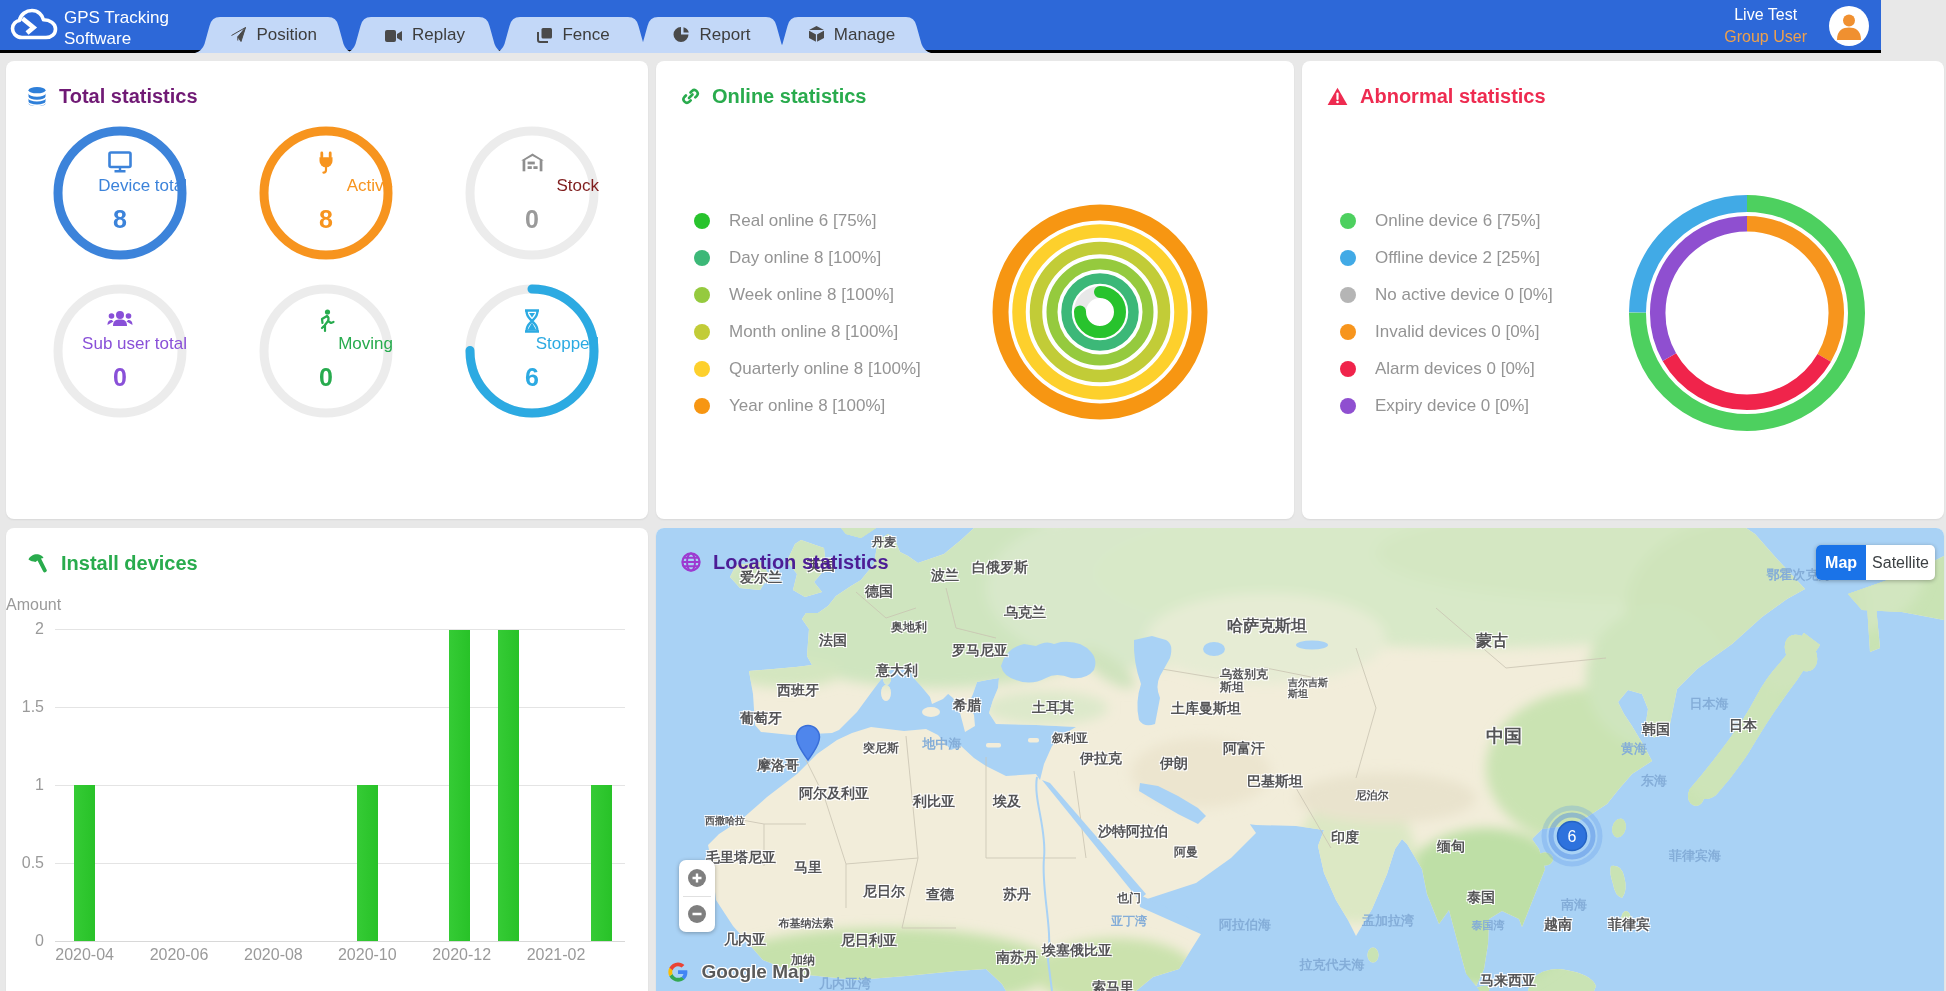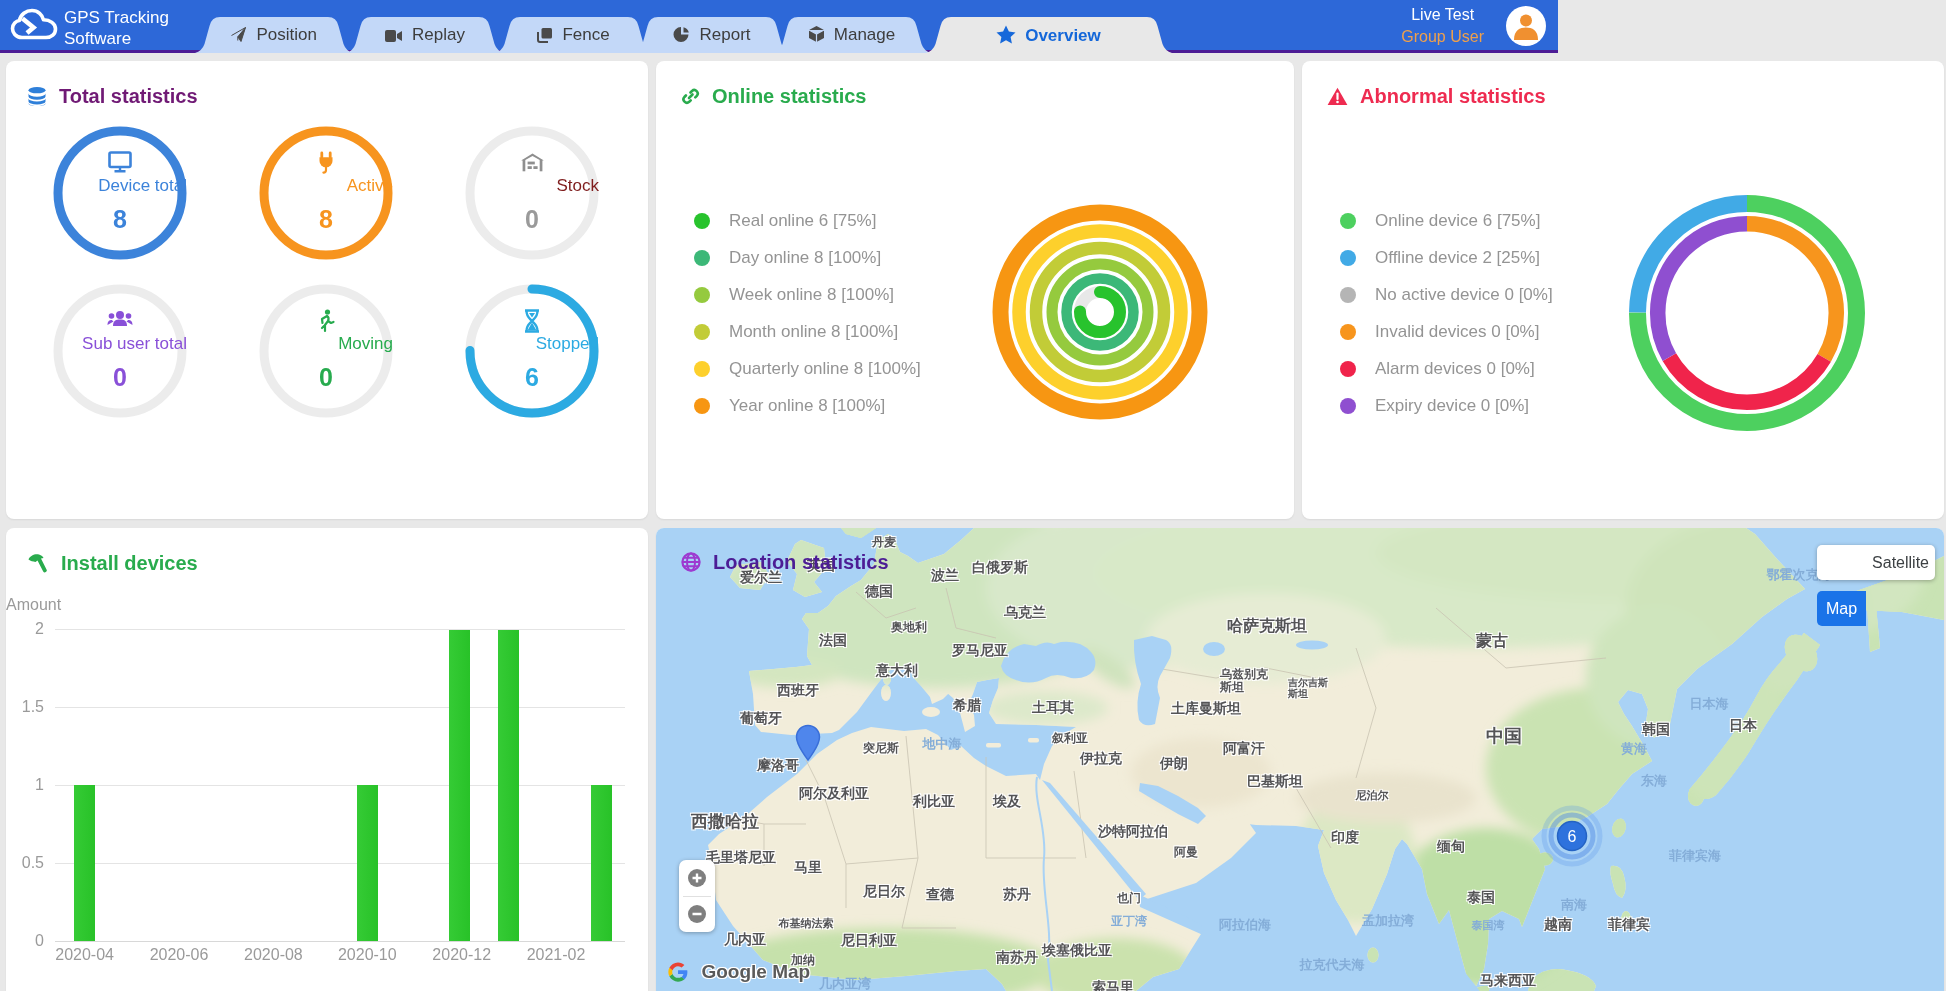--- a/index.html
+++ b/index.html
@@ -1,19 +1,19 @@
 <!DOCTYPE html>
 <html><head>
 <meta charset="utf-8">
 <style>
 * { margin:0; padding:0; box-sizing:border-box; }
 html,body { width:1946px; height:991px; overflow:hidden; background:#e8e8e8;
   font-family:"Liberation Sans", sans-serif; }
-#hdr { position:absolute; left:0; top:0; width:1558px; height:53px;
-  background:#2d68d8; border-bottom:3px solid #4c1d95; }
+#hdr { position:absolute; left:0; top:0; width:1881px; height:53px;
+  background:#2d68d8; border-bottom:3px solid #000000; }
 #logo { position:absolute; left:10px; top:5px; }
 #logotxt { position:absolute; left:64px; top:7px; color:#fff; font-size:17px; line-height:21px; }
 .tab { position:absolute; top:17px; height:36px; }
 .tab svg.bg { position:absolute; left:0; top:0; }
 .tab .lbl { position:absolute; width:100%; top:8px; text-align:center; font-size:17px; color:#3d3d3d; }
 .tab .lbl svg { vertical-align:-3px; margin-right:9px; }
 #usr { position:absolute; right:74px; top:6px; text-align:center; }
 #usr .l1 { color:#fff; font-size:16px; }
 #usr .l2 { color:#efa04b; font-size:16px; margin-top:4px; }
 #avatar { position:absolute; right:12px; top:6px; width:40px; height:40px; border-radius:50%;
@@ -44,21 +44,21 @@
 
 #mapsvg { position:absolute; left:0; top:0; }
 .mlab { position:absolute; font-size:14px; font-weight:bold; color:#545456; white-space:nowrap;
   text-shadow:-1px -1px 0 #fff,1px -1px 0 #fff,-1px 1px 0 #fff,1px 1px 0 #fff; transform:translate(-50%,-50%); }
 .slab { position:absolute; font-size:13px; font-weight:bold; color:#84add8; white-space:nowrap;
   transform:translate(-50%,-50%); }
 #maphdr { position:absolute; left:25px; top:23px; font-size:20px; font-weight:bold; color:#4c1d95; }
 #mapbtns { position:absolute; right:9px; top:17px; height:35px; background:#fff; border-radius:5px;
   box-shadow:0 1px 4px rgba(0,0,0,.3); font-size:16px; }
 #mapbtns .b1 { display:inline-block; height:35px; line-height:35px; padding:0 9px; background:#1a73e8;
-  color:#fff; border-radius:5px 0 0 5px; font-weight:normal; vertical-align:top;margin-top:46px; }
+  color:#fff; border-radius:5px 0 0 5px; font-weight:bold; vertical-align:top; }
 #mapbtns .b2 { display:inline-block; height:35px; line-height:35px; padding:0 6px; color:#3c4043; vertical-align:top; }
 #zoomctl { position:absolute; left:23px; top:332px; width:36px; height:72px; background:#fff;
   border-radius:7px; box-shadow:0 1px 4px rgba(0,0,0,.3); }
 #zoomctl .zb { position:absolute; left:9px; width:18px; height:18px; border-radius:50%; background:#7f7f7f; }
 #glogo { position:absolute; left:11px; top:433px; }
 </style>
 </head>
 <body>
 <div id="hdr">
   <svg id="logo" width="48" height="42" viewBox="0 0 48 42">
@@ -102,28 +102,20 @@
         </svg>Report</div>
   </div>
   <div class="tab" style="left:772.5px;width:158px">
     <svg class="bg" width="158" height="36">
         <path d="M0,36 Q7,34 9.5,27 L14.5,9 Q16.5,0 25,0 L133,0 Q141.5,0 143.5,9 L148.5,27 Q151,34 158,36 Z" fill="#c3d8f8"></path>
       </svg>
     <div class="lbl"><svg width="17" height="18" viewBox="0 0 17 18">
           <path d="M8.5,1 L16,5 L16,13 L8.5,17 L1,13 L1,5 Z M1,5 L8.5,9 L16,5 M8.5,9 L8.5,17" fill="#4a4a4a" stroke="#fff" stroke-width="0"></path>
           <path d="M1,5 L8.5,9 L16,5 M8.5,9 L8.5,17" fill="none" stroke="#c3d8f8" stroke-width="1.2"></path>
         </svg>Manage</div>
-  </div>
-  <div class="tab" style="left:925.5px;width:246px">
-    <svg class="bg" width="246" height="36">
-        <path d="M0,36 Q7,34 9.5,27 L14.5,9 Q16.5,0 25,0 L221,0 Q229.5,0 231.5,9 L236.5,27 Q239,34 246,36 Z" fill="#e8e8e8"></path>
-      </svg>
-    <div class="lbl" style="color:#1467d9;font-weight:bold"><svg width="20" height="19" viewBox="0 0 20 19">
-          <path d="M10,0.5 L12.9,6.6 L19.5,7.4 L14.6,12 L15.9,18.6 L10,15.3 L4.1,18.6 L5.4,12 L0.5,7.4 L7.1,6.6 Z" fill="#1668da"></path>
-        </svg>Overview</div>
   </div>
   <div id="usr">
       <div class="l1">Live Test</div>
       <div class="l2">Group User</div>
     </div>
   <div id="avatar">
     <svg width="40" height="40" viewBox="0 0 40 40">
         <circle cx="20" cy="14.5" r="6" fill="#f09030"></circle>
         <path d="M8 34 C8 24 14 21.5 20 21.5 C26 21.5 32 24 32 34 Z" fill="#f09030"></path>
       </svg>
@@ -464,21 +456,21 @@
 <div class="slab" style="left:1053px;top:176px">日本海</div>
 <div class="slab" style="left:978px;top:221px">黄海</div>
 <div class="slab" style="left:998px;top:253px">东海</div>
 <div class="slab" style="left:1143px;top:47px">鄂霍次克海</div>
 <div class="mlab" style="left:122px;top:238px">摩洛哥</div>
 <div class="mlab" style="left:225px;top:220px;font-size:12px">突尼斯</div>
 <div class="slab" style="left:286px;top:216px">地中海</div>
 <div class="mlab" style="left:178px;top:266px">阿尔及利亚</div>
 <div class="mlab" style="left:278px;top:274px">利比亚</div>
 <div class="mlab" style="left:351px;top:274px">埃及</div>
-<div class="mlab" style="left:69px;top:293px;font-size:17px">西撒哈拉</div>
+<div class="mlab" style="left:69px;top:293px;font-size:10px">西撒哈拉</div>
 <div class="mlab" style="left:85px;top:330px">毛里塔尼亚</div>
 <div class="mlab" style="left:152px;top:340px">马里</div>
 <div class="mlab" style="left:228px;top:364px">尼日尔</div>
 <div class="mlab" style="left:284px;top:367px">查德</div>
 <div class="mlab" style="left:361px;top:367px">苏丹</div>
 <div class="mlab" style="left:477px;top:304px">沙特阿拉伯</div>
 <div class="mlab" style="left:530px;top:324px;font-size:12px">阿曼</div>
 <div class="mlab" style="left:473px;top:370px;font-size:12px">也门</div>
 <div class="slab" style="left:473px;top:393px;font-size:12px">亚丁湾</div>
 <div class="slab" style="left:589px;top:397px">阿拉伯海</div>

